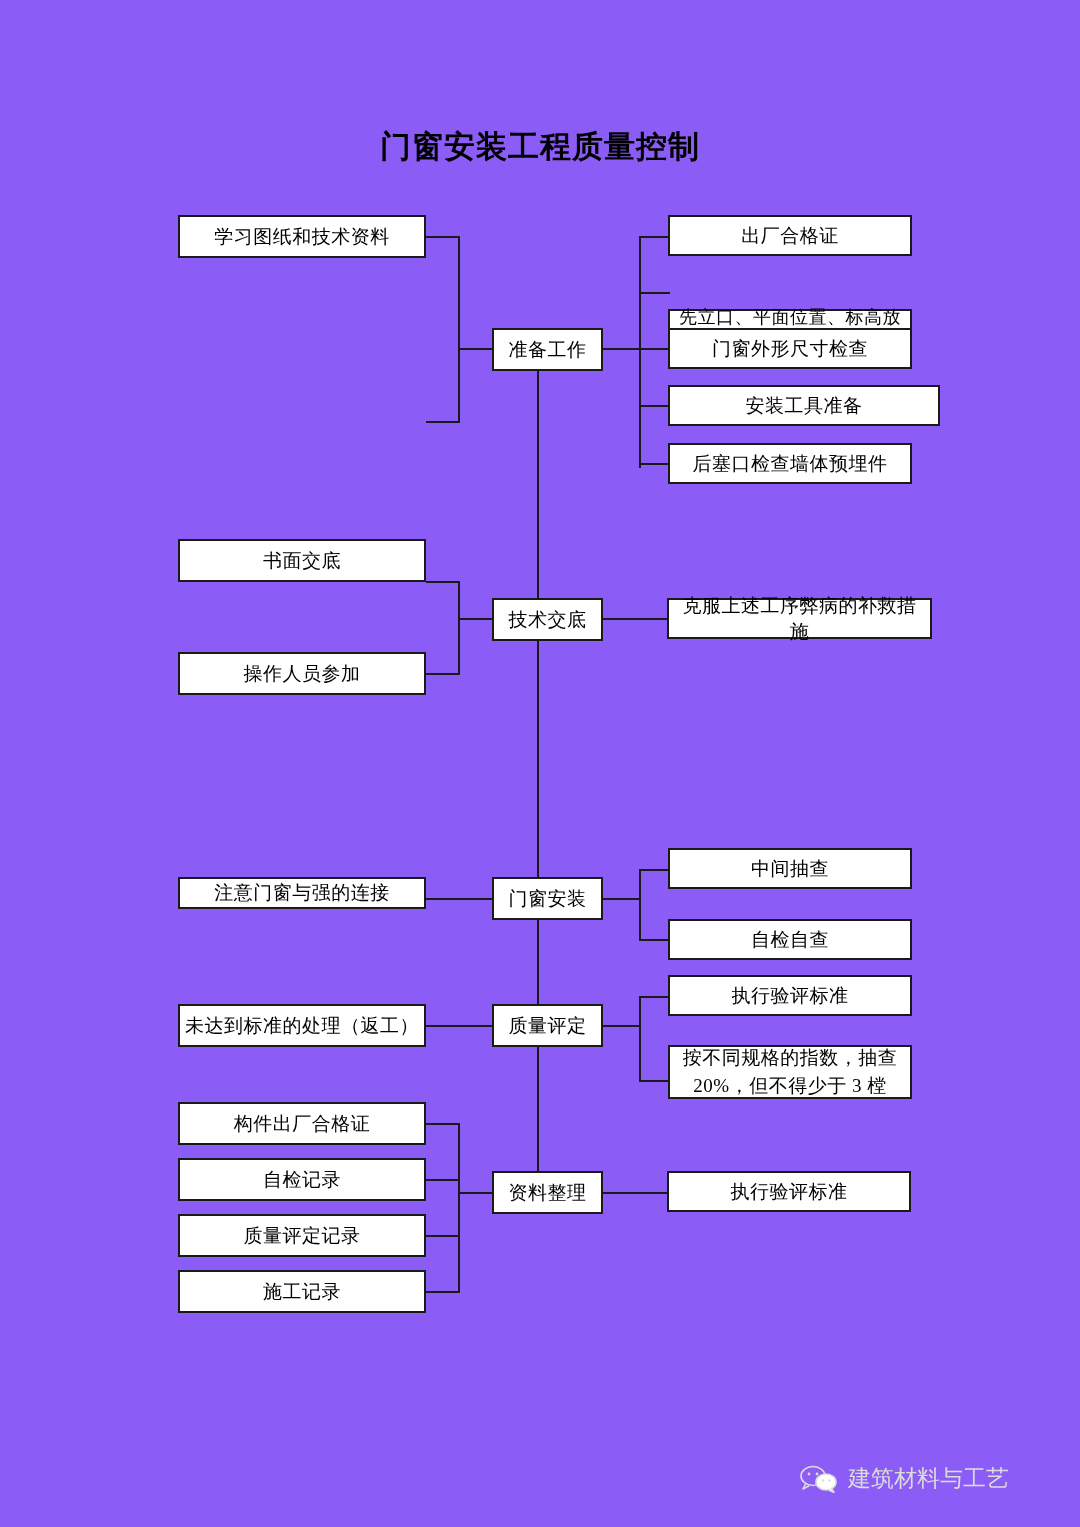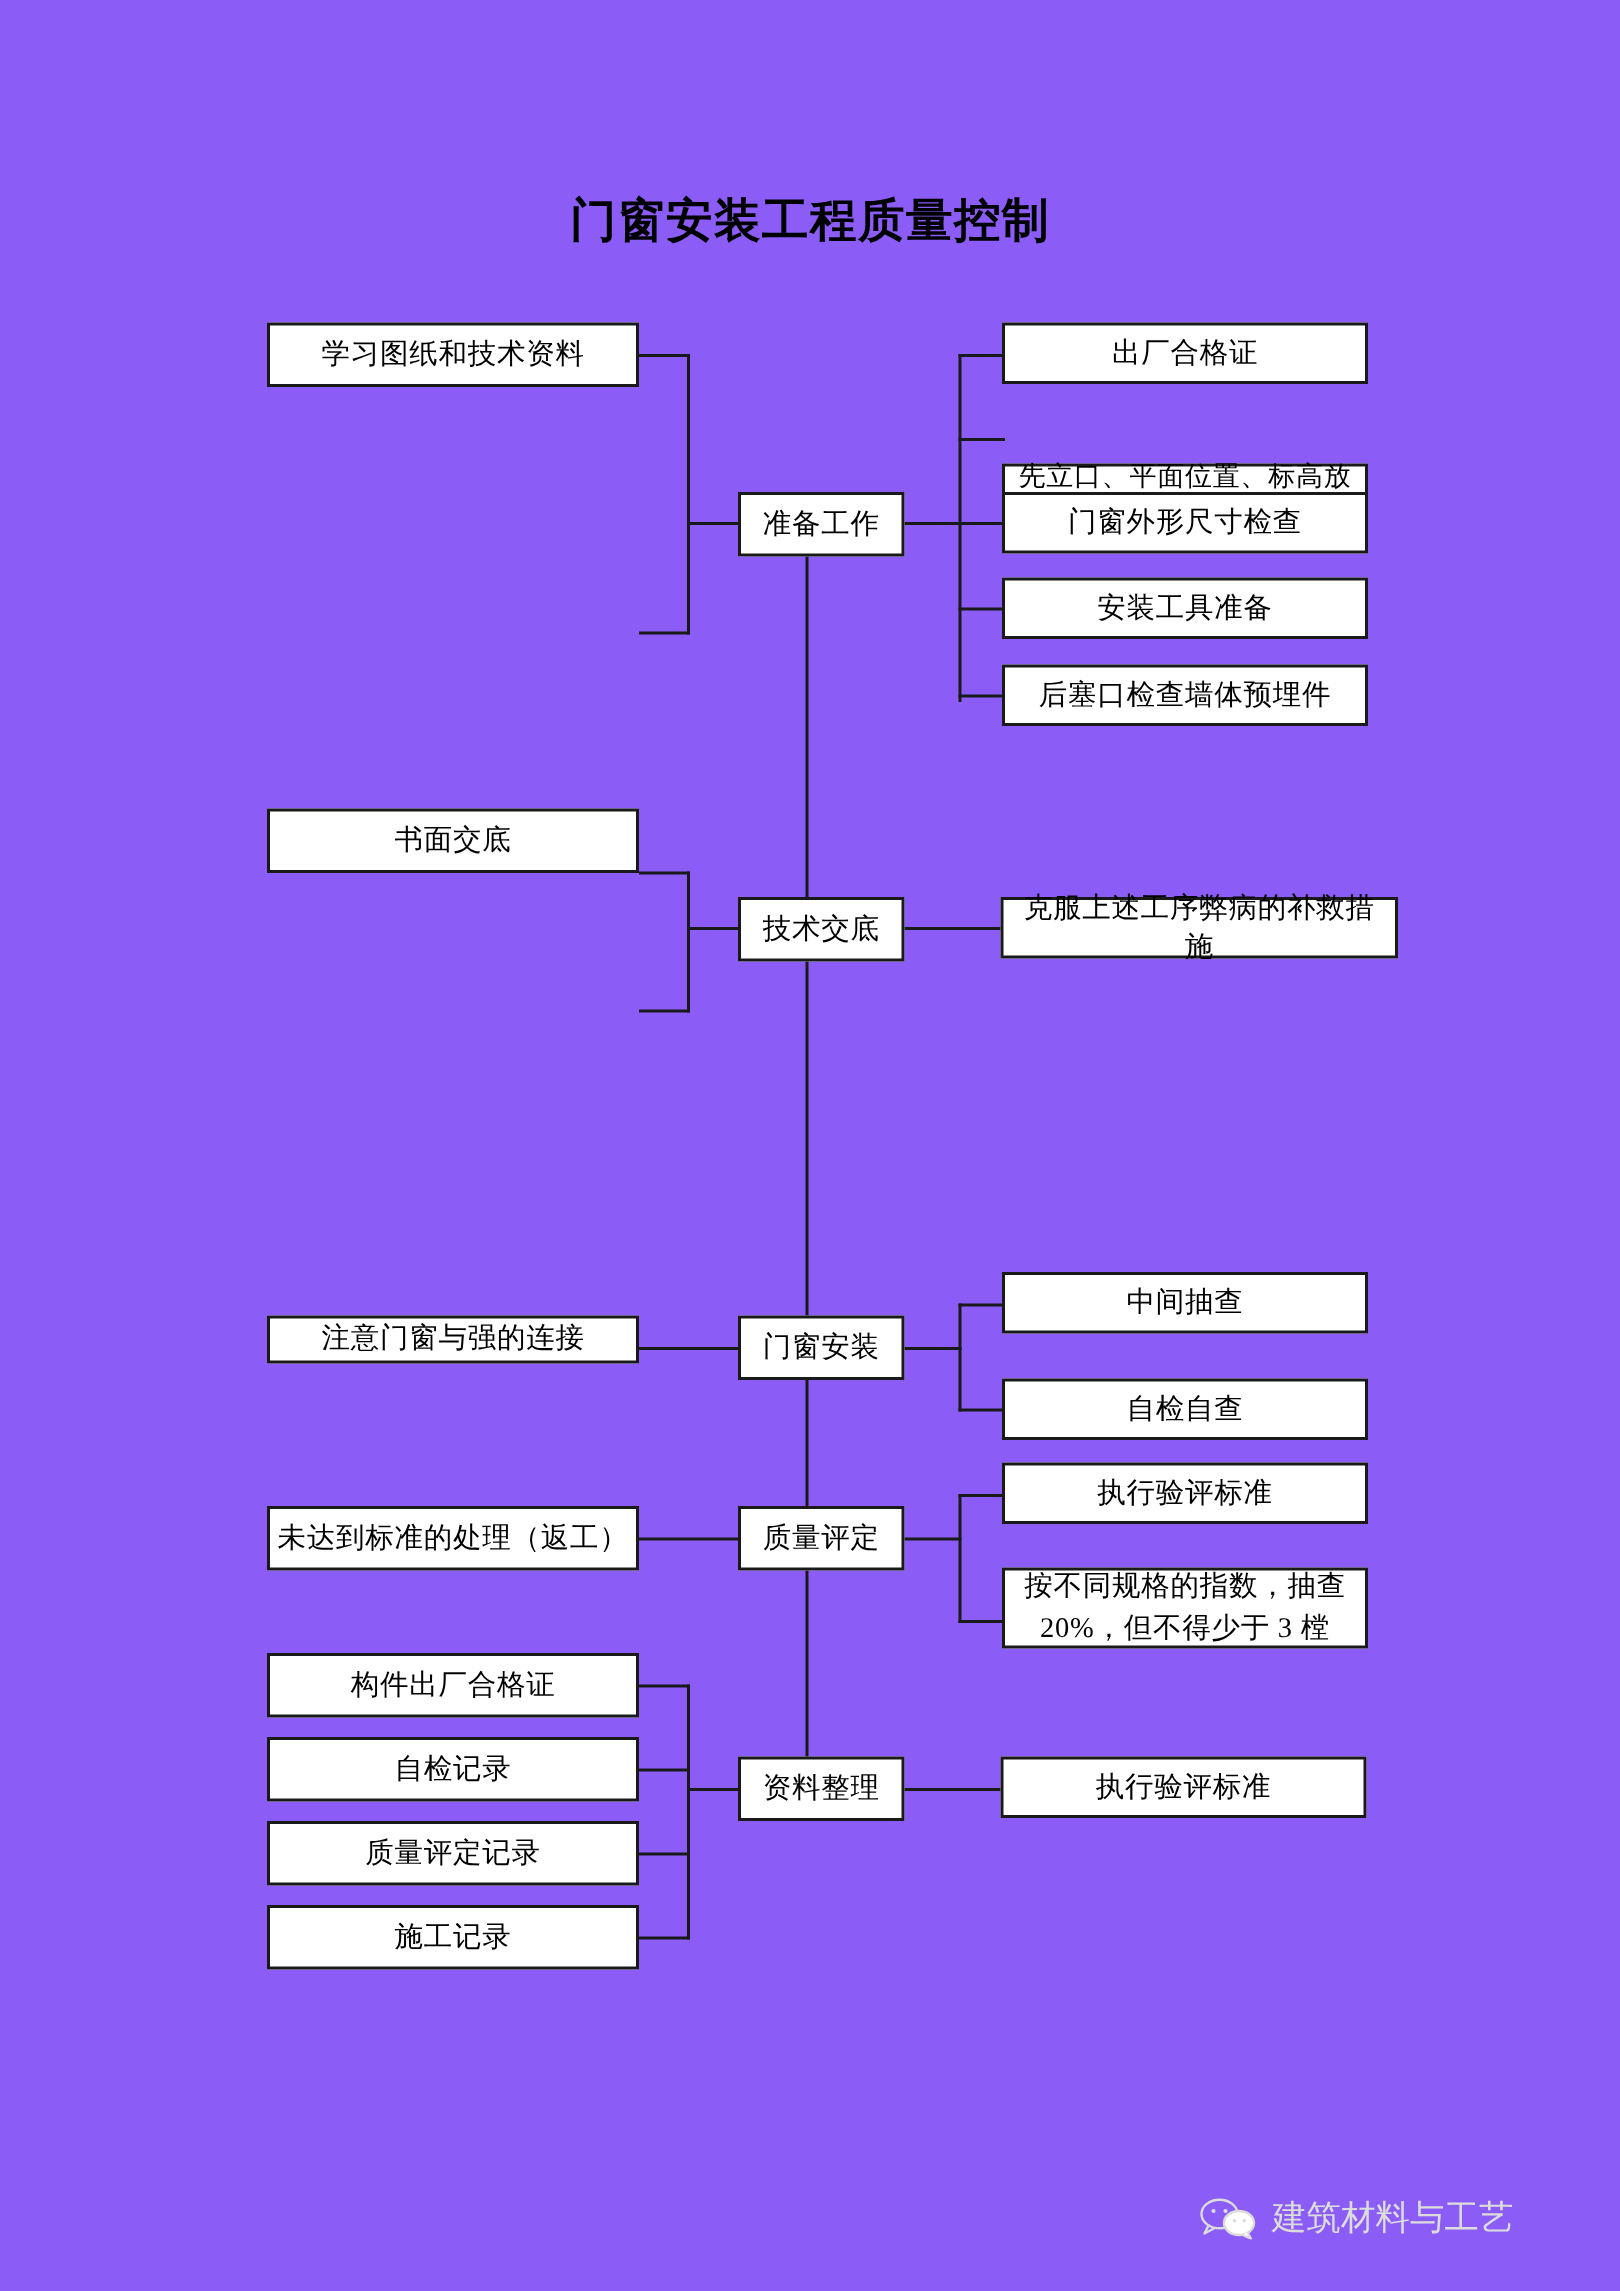--- a/index.html
+++ b/index.html
@@ -91,26 +91,27 @@
   <div class="line v" style="left:639px; top:236px; height:232px;"></div>
   <div class="line h" style="left:639px; top:236px; width:31px;"></div>
   <div class="line h" style="left:639px; top:292px; width:31px;"></div>
   <div class="line h" style="left:639px; top:348px; width:31px;"></div>
   <div class="line h" style="left:639px; top:405px; width:31px;"></div>
   <div class="line h" style="left:639px; top:463px; width:31px;"></div>
 
   <div class="node" style="left:668px; top:215px; width:244px; height:41px;">出厂合格证</div>
   <div class="node" style="left:668px; top:272px; width:244px; height:41px; font-size:18px;margin-top:37px;">先立口、平面位置、标高放线</div>
   <div class="node" style="left:668px; top:328px; width:244px; height:41px;">门窗外形尺寸检查</div>
-  <div class="node" style="left:668px; top:385px; width:244px; height:41px;">安装工具准备</div>
+  <div class="node" style="left:668px; top:385px; width:272px; height:41px;">安装工具准备</div>
   <div class="node" style="left:668px; top:443px; width:244px; height:41px;">后塞口检查墙体预埋件</div>
 
   <div class="line v" style="left:537px; top:370px; height:228px;"></div>
 
   <div class="node" style="left:178px; top:539px; width:248px; height:43px;">书面交底</div>
+  <div class="node" style="left:178px; top:652px; width:248px; height:43px;">操作人员参加</div>
 
   <div class="line h" style="left:426px; top:581px; width:34px;"></div>
   <div class="line h" style="left:426px; top:673px; width:34px;"></div>
   <div class="line v" style="left:458px; top:581px; height:94px;"></div>
   <div class="line h" style="left:458px; top:618px; width:36px;"></div>
 
   <div class="node" style="left:492px; top:598px; width:111px; height:43px;">技术交底</div>
 
   <div class="line h" style="left:601px; top:618px; width:68px;"></div>
   <div class="node" style="left:667px; top:598px; width:265px; height:41px;">克服上述工序弊病的补救措施</div>

